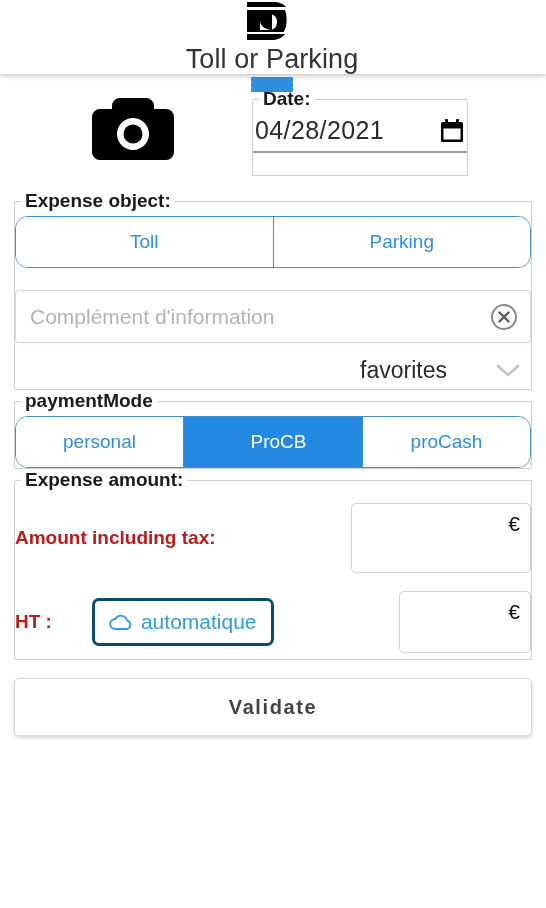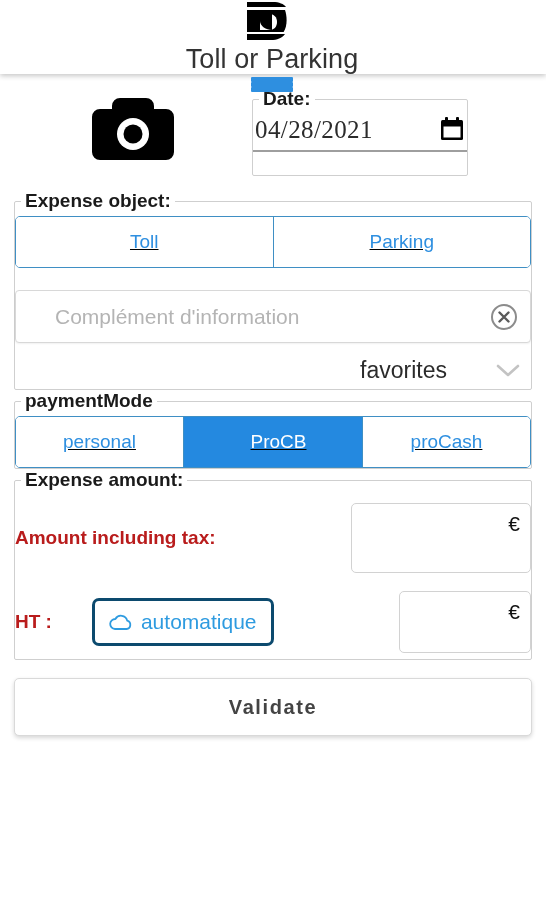--- a/index.html
+++ b/index.html
@@ -68,49 +68,47 @@
   legend.box-legend {
     font-size: 19px;
     font-weight: bold;
     color: #1a1a1a;
     padding: 0 4px;
     margin-left: 6px;
   }
 
   .date-box { width: 216px; height: 88px; padding: 0 12px 8px 12px; }
   .date-row {
-    display: flex; 
+    display: flex; align-items: center;
     border-bottom: 2px solid #9e9e9e;
     padding: 2px 2px 6px 2px;
     margin-top: 4px;
-    font-family: Liberation Serif, serif;
   }
   .date-value {
     flex: 1 1 auto;
     font-size: 25px;
     color: #2b2b2b;
     letter-spacing: 0.4px;
   }
   .cal-icon { width: 26px; height: 26px; cursor: pointer; flex: 0 0 auto; }
 
   .section { margin: 12px 14px 0 14px; }
 
   .expense-box { padding: 4px 10px 14px 10px; }
   .payment-box { padding: 4px 10px 14px 10px; margin-top: 16px; }
   .amount-box  { padding: 4px 10px 10px 10px; margin-top: 16px; }
 
   
   .segmented {
     display: flex;
     border: 1px solid #3f8fc4;
-    border-radius: 5px;
+    border-radius: 13px;
     overflow: hidden;
     background: #fff;
     margin-top: 4px;
-    text-decoration: underline;
   }
   .seg {
     flex: 1 1 0;
     text-align: center;
     font-size: 19px;
     color: #2E8FE0;
     background: #ffffff;
     padding: 14px 4px;
     cursor: pointer;
     border-left: 1px solid #3f8fc4;
@@ -123,21 +121,20 @@
   .complement-wrap {
     position: relative;
     margin-top: 22px;
     border: 1px solid #d8d8d8;
     border-radius: 4px;
     background: #fff;
     height: 53px;
     display: flex;
     align-items: center;
     box-shadow: 0 1px 2px rgba(0,0,0,0.06);
-    padding-left: 25px;
   }
   .complement-input {
     flex: 1 1 auto;
     border: none;
     outline: none;
     font-size: 21px;
     color: #333;
     background: transparent;
     padding: 0 44px 0 14px;
     font-family: "Liberation Sans", sans-serif;

